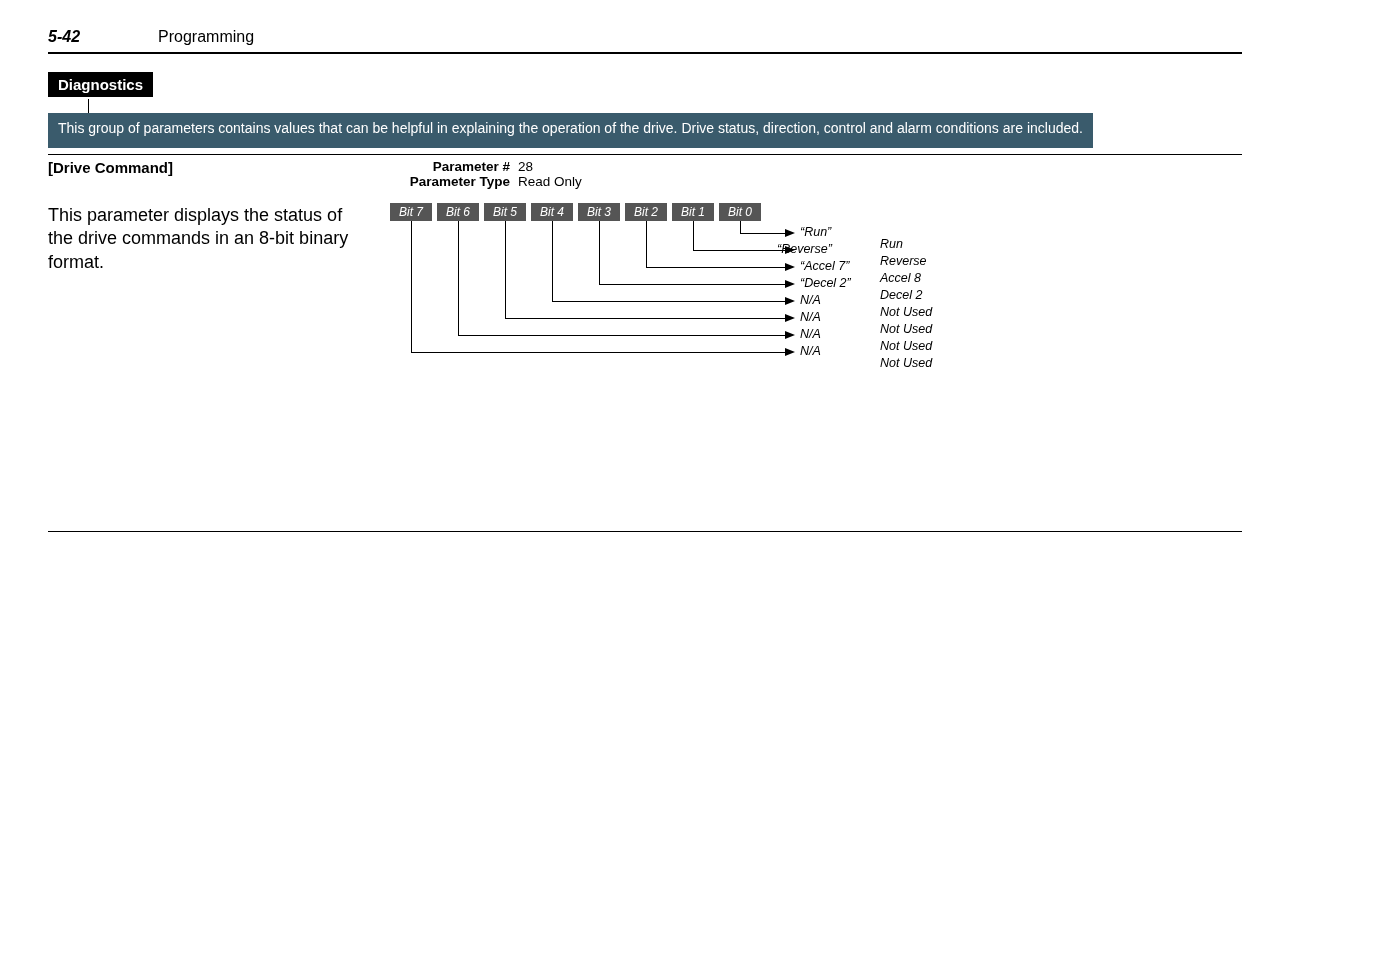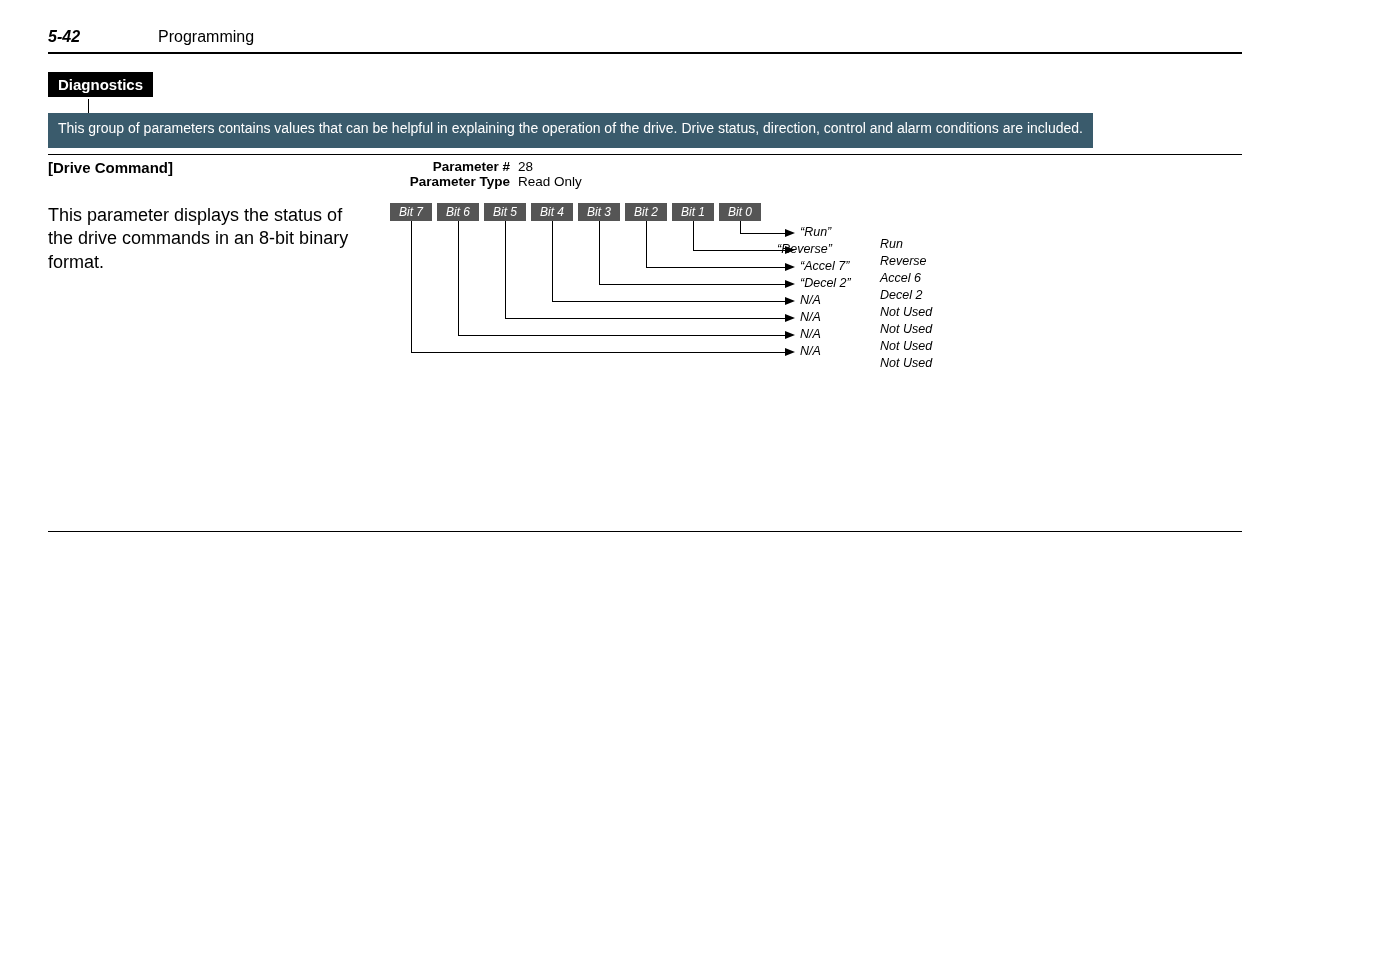--- a/index.html
+++ b/index.html
@@ -220,21 +220,21 @@
             <div class="mean" style="left: 490px; top: 4px;">Run</div>
             <div class="vline" style="left: 303px; height: 29px;"></div>
             <div class="hline" style="left: 303px; top: 29px; width: 92px;"></div>
             <div class="arrow" style="left: 395px; top: 25px;"></div>
             <div class="lbl" style="left: 387px; top: 21px;">“Reverse”</div>
             <div class="mean" style="left: 490px; top: 21px;">Reverse</div>
             <div class="vline" style="left: 256px; height: 46px;"></div>
             <div class="hline" style="left: 256px; top: 46px; width: 139px;"></div>
             <div class="arrow" style="left: 395px; top: 42px;"></div>
             <div class="lbl" style="left: 410px; top: 38px;">“Accel 7”</div>
-            <div class="mean" style="left: 490px; top: 38px;">Accel 6</div>
+            <div class="mean" style="left: 490px; top: 38px;">Accel 8</div>
             <div class="vline" style="left: 209px; height: 63px;"></div>
             <div class="hline" style="left: 209px; top: 63px; width: 186px;"></div>
             <div class="arrow" style="left: 395px; top: 59px;"></div>
             <div class="lbl" style="left: 410px; top: 55px;">“Decel 2”</div>
             <div class="mean" style="left: 490px; top: 55px;">Decel 2</div>
             <div class="vline" style="left: 162px; height: 80px;"></div>
             <div class="hline" style="left: 162px; top: 80px; width: 233px;"></div>
             <div class="arrow" style="left: 395px; top: 76px;"></div>
             <div class="lbl" style="left: 410px; top: 72px;">N/A</div>
             <div class="mean" style="left: 490px; top: 72px;">Not Used</div>

